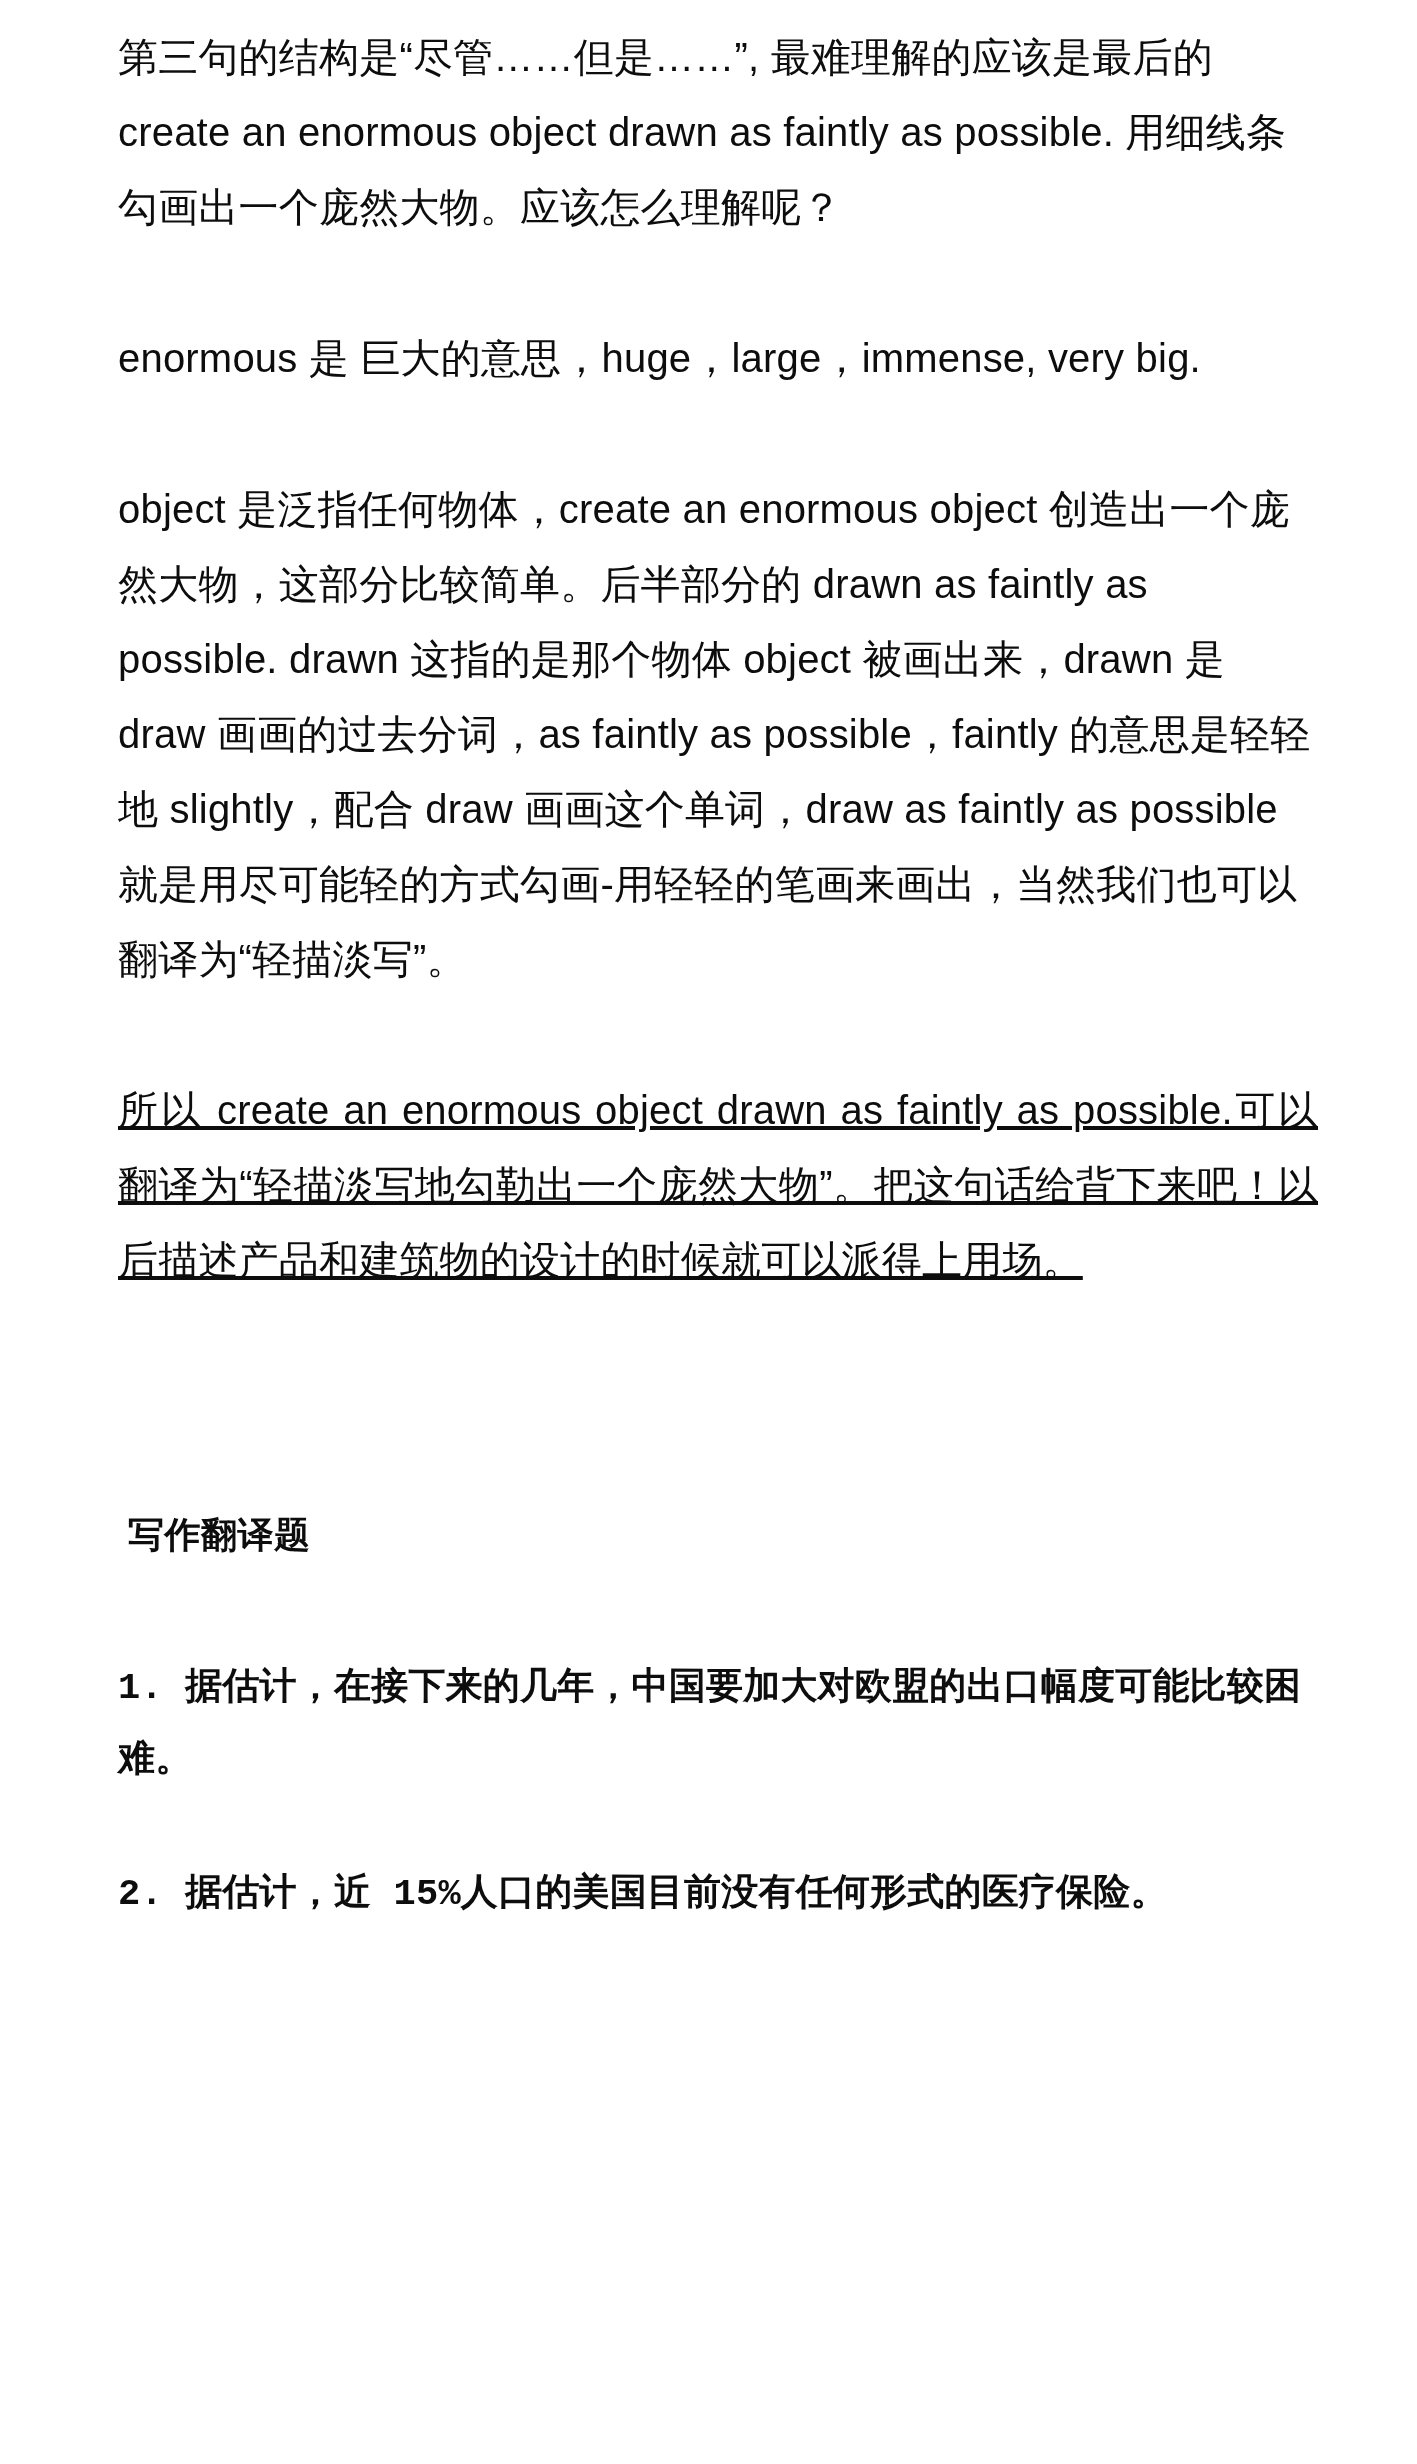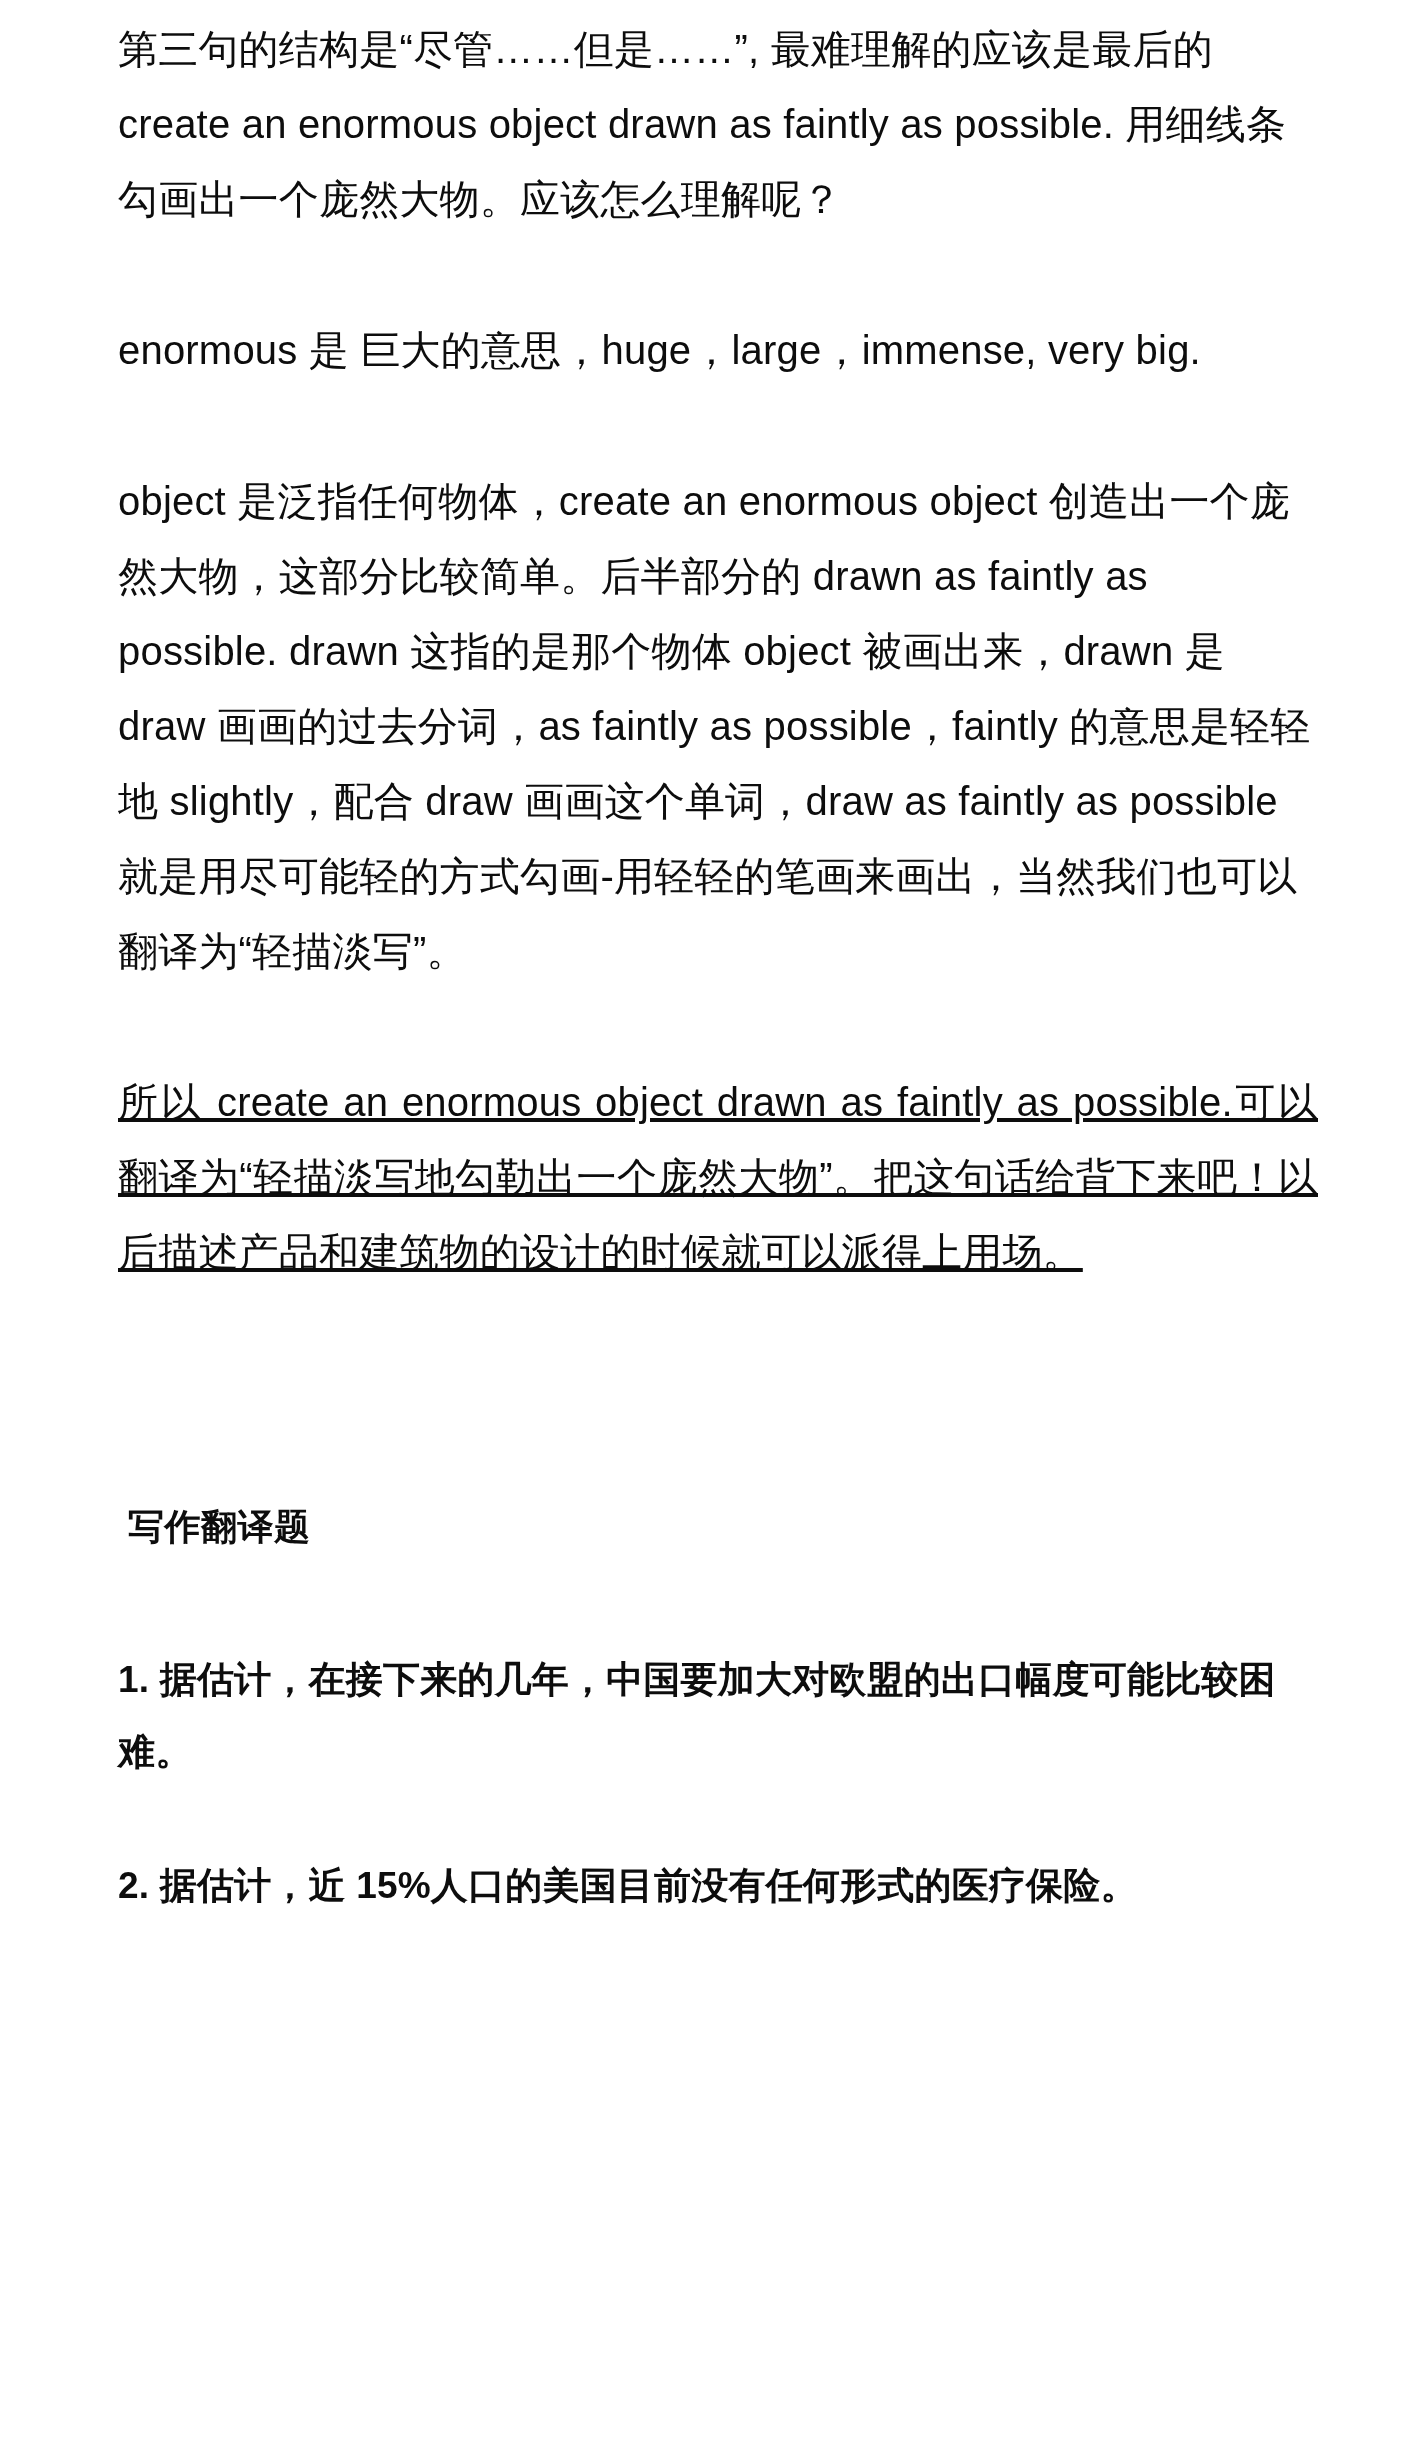--- a/index.html
+++ b/index.html
@@ -15,21 +15,21 @@
     font-family: "Liberation Sans", "DejaVu Sans", sans-serif;
     color: #111111;
     -webkit-font-smoothing: antialiased;
   }
 
   .page {
     box-sizing: border-box;
     width: 1417px;
     min-height: 2464px;
     background: #ffffff;
-    padding: 0px 99px 0 118px;
+    padding: 8px 99px 0 118px;
   }
 
   .article {
     width: 1200px;
   }
 
   
   .para {
     font-size: 40px;
     line-height: 75px;
@@ -70,20 +70,21 @@
     list-style: none;
   }
   .qitem {
     font-size: 37px;
     line-height: 72px;
     font-weight: 700;
     color: #0d0d0d;
     margin: 0;
     letter-spacing: 0.2px;
     word-wrap: break-word;
+    font-family: Liberation Mono, monospace;
   }
   .qgap { height: 62px; }
 </style>
 </head>
 <body>
 
 <div class="page">
   <div class="article">
 
     <div class="spacer-top"></div>

